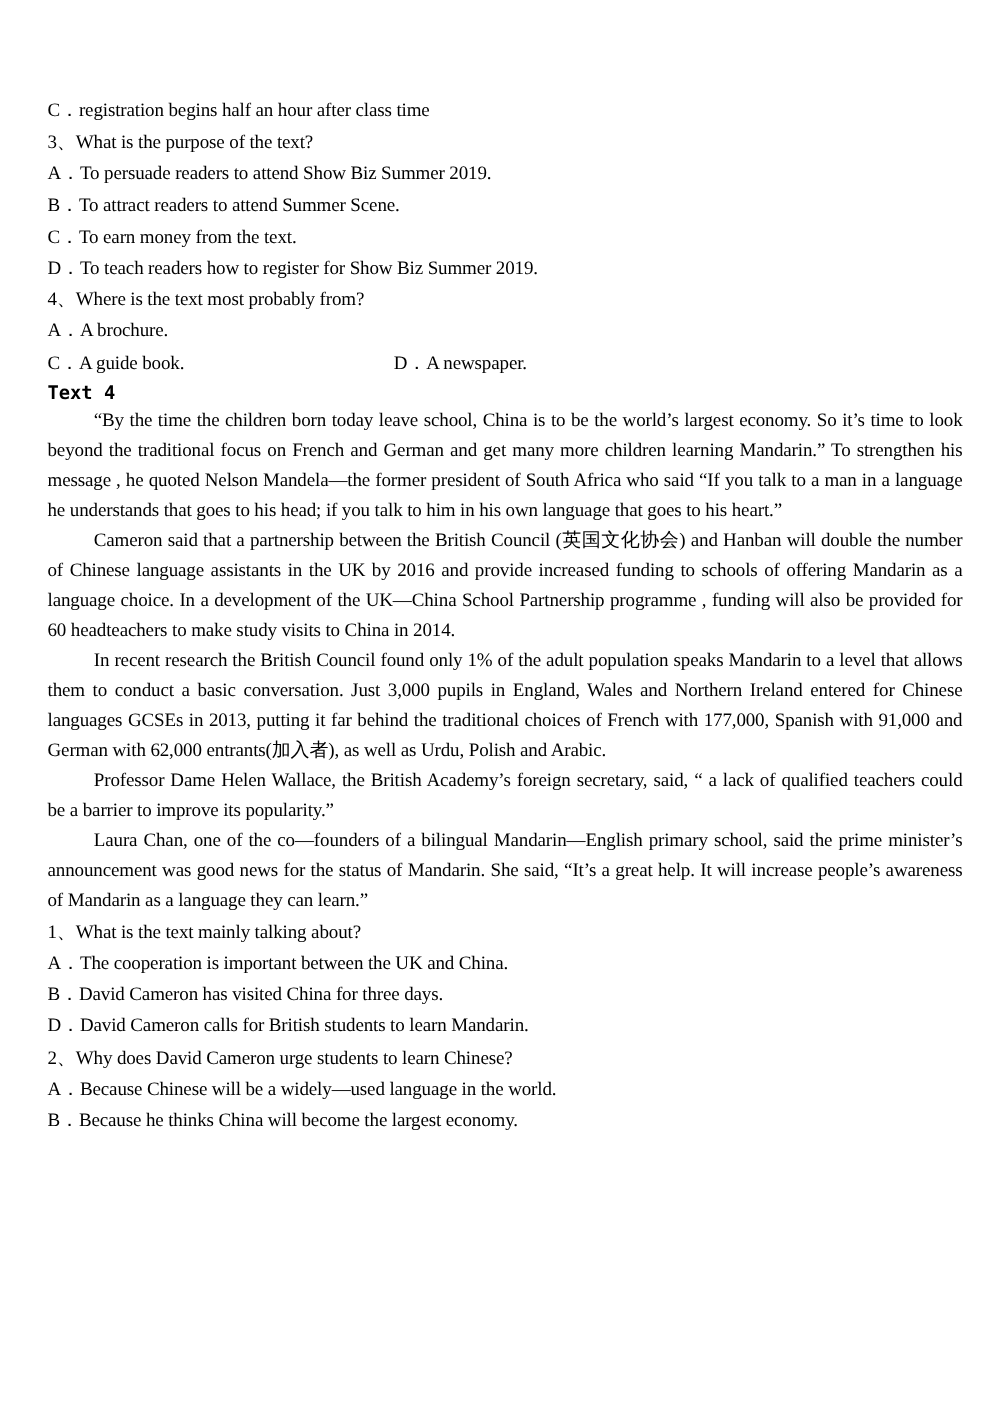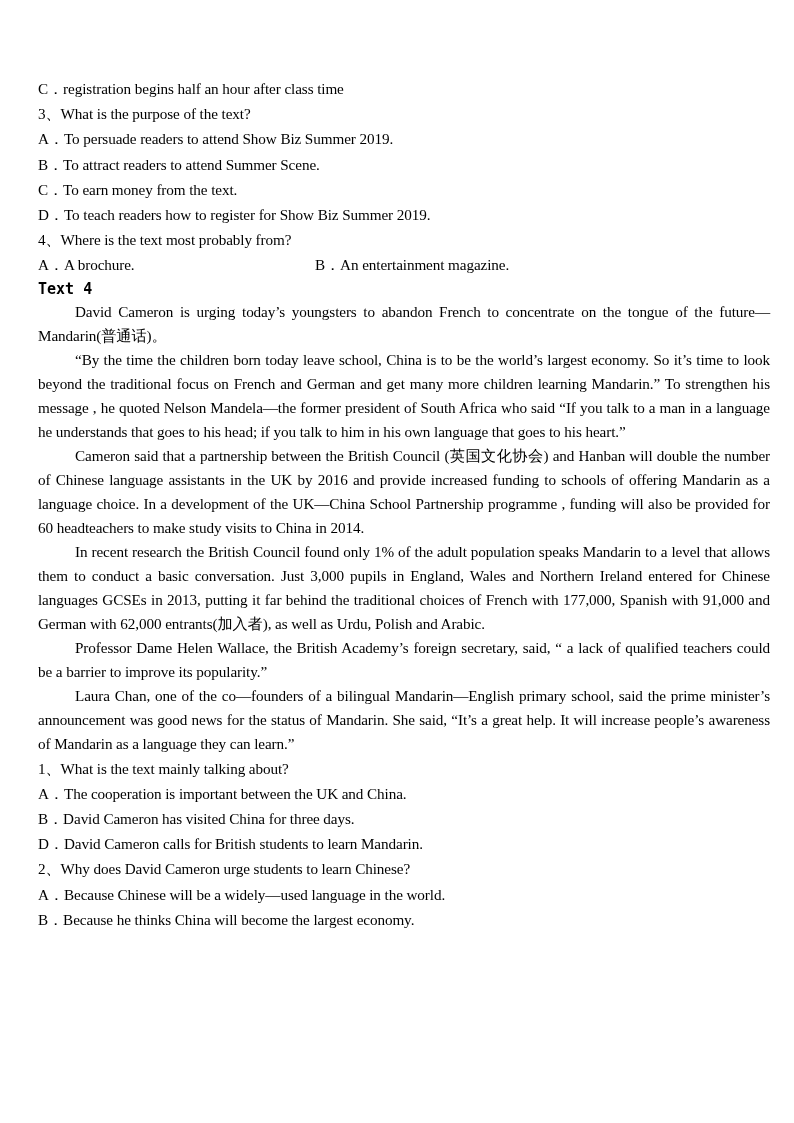--- a/index.html
+++ b/index.html
@@ -64,26 +64,28 @@
 
     <div class="qline">3、What is the purpose of the text?</div>
     <div class="qline">A．To persuade readers to attend Show Biz Summer 2019.</div>
     <div class="qline">B．To attract readers to attend Summer Scene.</div>
     <div class="qline">C．To earn money from the text.</div>
     <div class="qline">D．To teach readers how to register for Show Biz Summer 2019.</div>
 
     <div class="qline">4、Where is the text most probably from?</div>
     <div class="optrow">
       <span class="left">A．A brochure.</span>
-      <span class="right">B．An entertainment magazine.</span>
+    </div>
+    <div class="optrow">
+      <span class="left">C．A guide book.</span>
+      <span class="right">D．A newspaper.</span>
     </div>
 
     <div class="heading">Text 4</div>
 
-    <p class="para">David Cameron is urging today’s youngsters to abandon French to concentrate on the tongue of the future—Mandarin(普通话)。</p>
     <p class="para">“By the time the children born today leave school, China is to be the world’s largest economy. So it’s time to look beyond the traditional focus on French and German and get many more children learning Mandarin.” To strengthen his message , he quoted Nelson Mandela—the former president of South Africa who said “If you talk to a man in a language he understands that goes to his head; if you talk to him in his own language that goes to his heart.”</p>
     <p class="para">Cameron said that a partnership between the British Council (英国文化协会) and Hanban will double the number of Chinese language assistants in the UK by 2016 and provide increased funding to schools of offering Mandarin as a language choice. In a development of the UK—China School Partnership programme , funding will also be provided for 60 headteachers to make study visits to China in 2014.</p>
     <p class="para">In recent research the British Council found only 1% of the adult population speaks Mandarin to a level that allows them to conduct a basic conversation. Just 3,000 pupils in England, Wales and Northern Ireland entered for Chinese languages GCSEs in 2013, putting it far behind the traditional choices of French with 177,000, Spanish with 91,000 and German with 62,000 entrants(加入者), as well as Urdu, Polish and Arabic.</p>
     <p class="para">Professor Dame Helen Wallace, the British Academy’s foreign secretary, said, “ a lack of qualified teachers could be a barrier to improve its popularity.”</p>
     <p class="para">Laura Chan, one of the co—founders of a bilingual Mandarin—English primary school, said the prime minister’s announcement was good news for the status of Mandarin. She said, “It’s a great help. It will increase people’s awareness of Mandarin as a language they can learn.”</p>
 
     <div class="qline">1、What is the text mainly talking about?</div>
     <div class="qline">A．The cooperation is important between the UK and China.</div>
     <div class="qline">B．David Cameron has visited China for three days.</div>
     <div class="qline">D．David Cameron calls for British students to learn Mandarin.</div>

